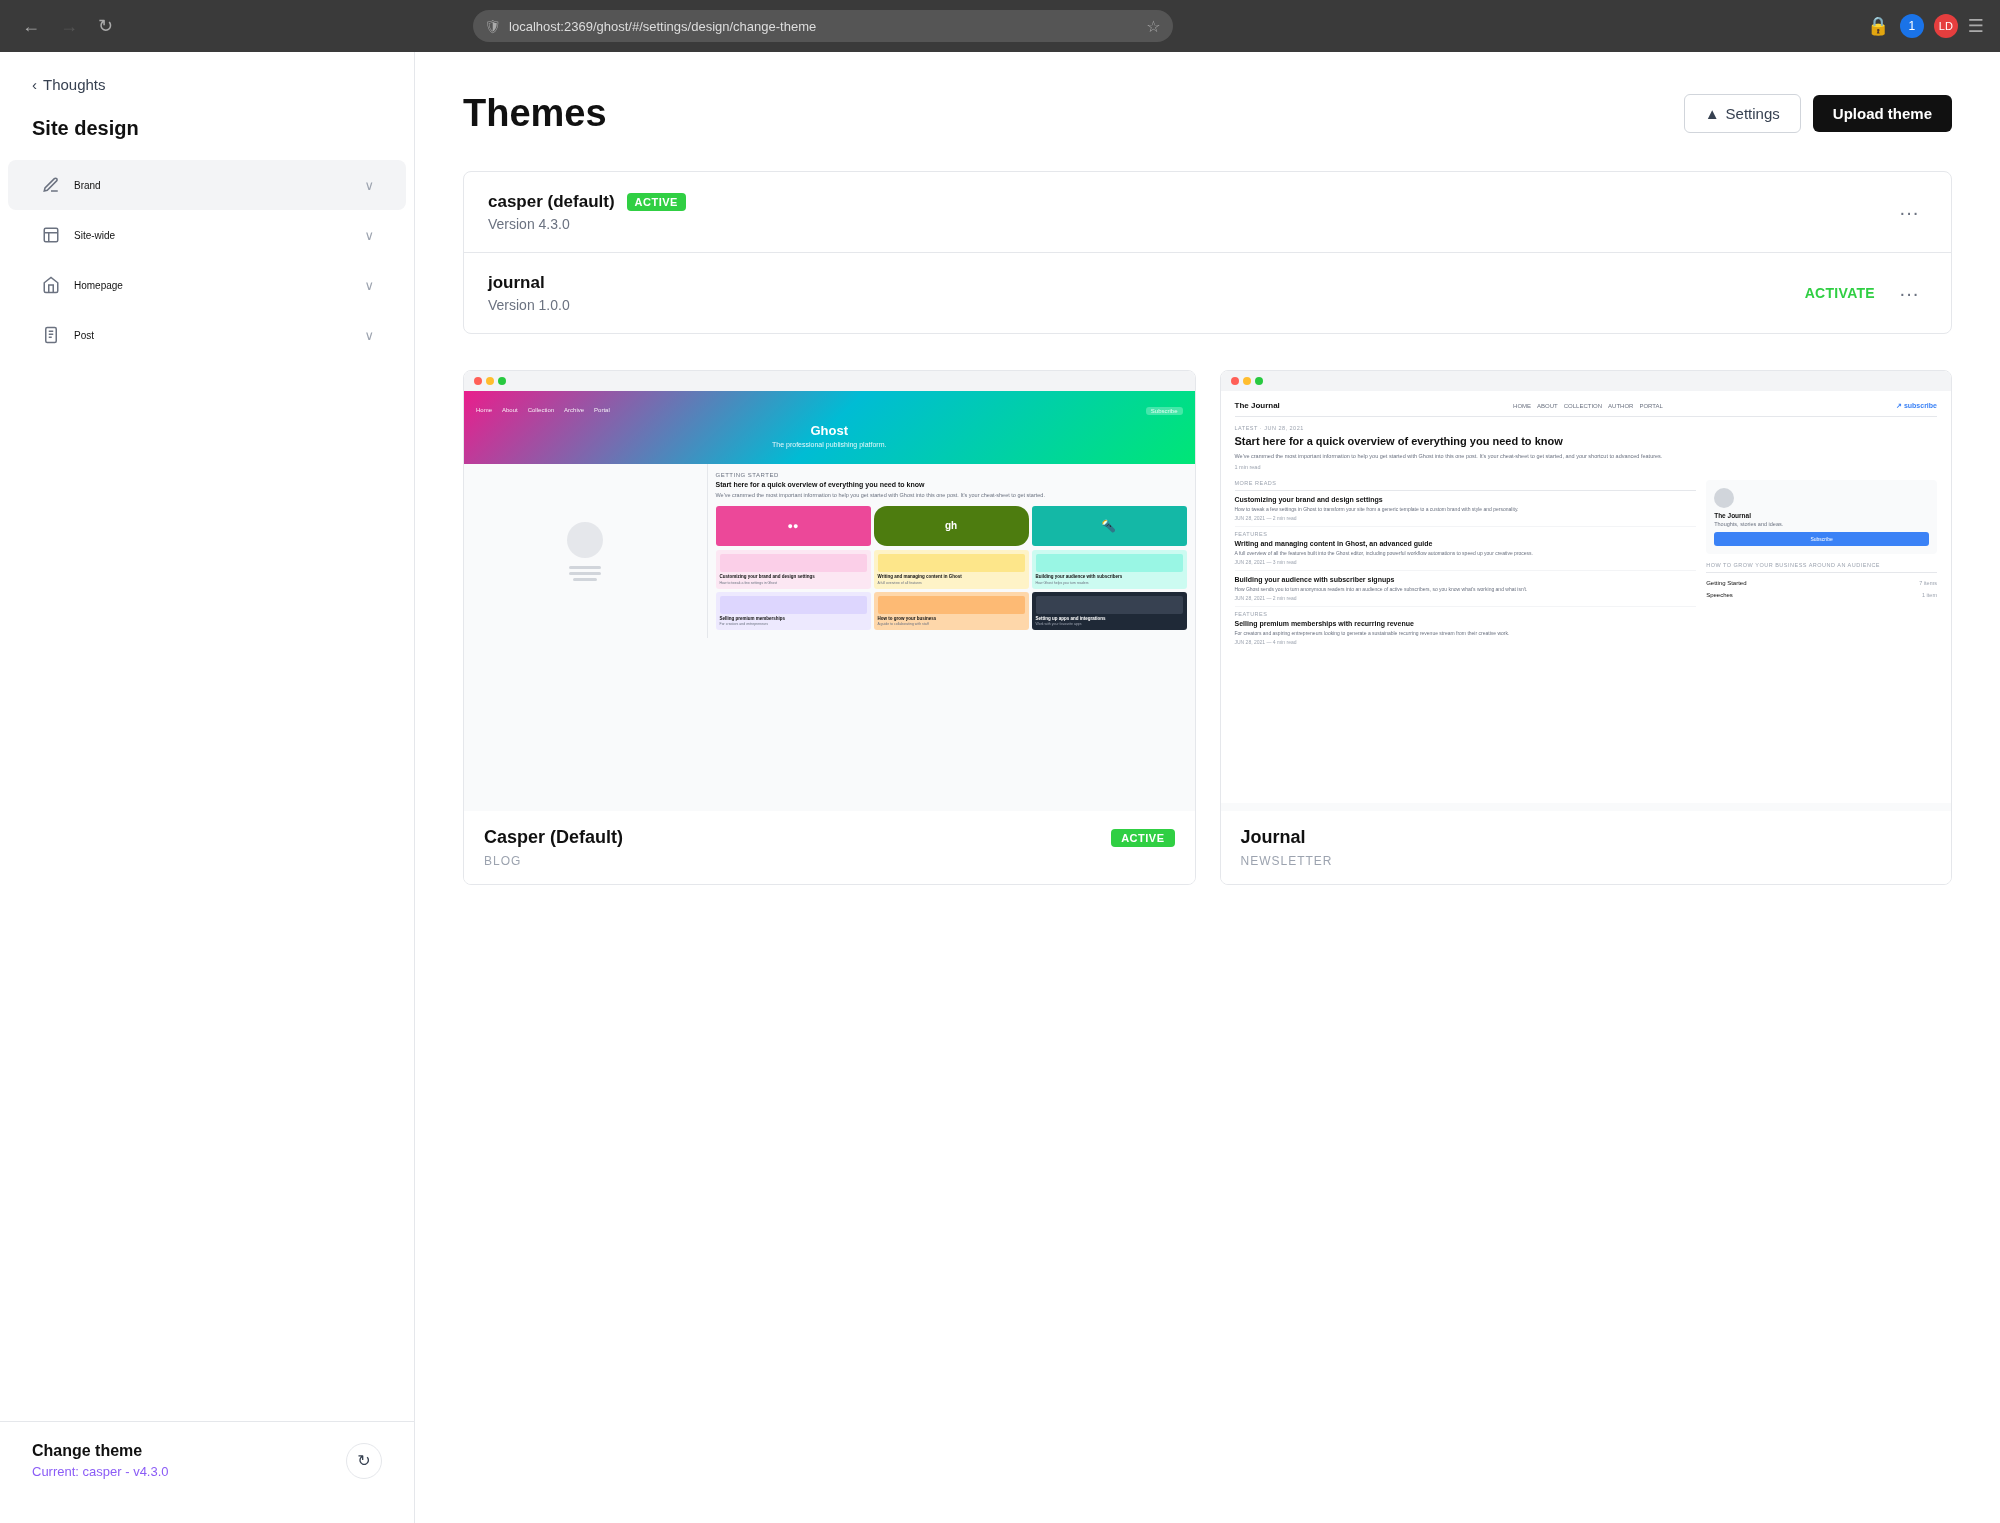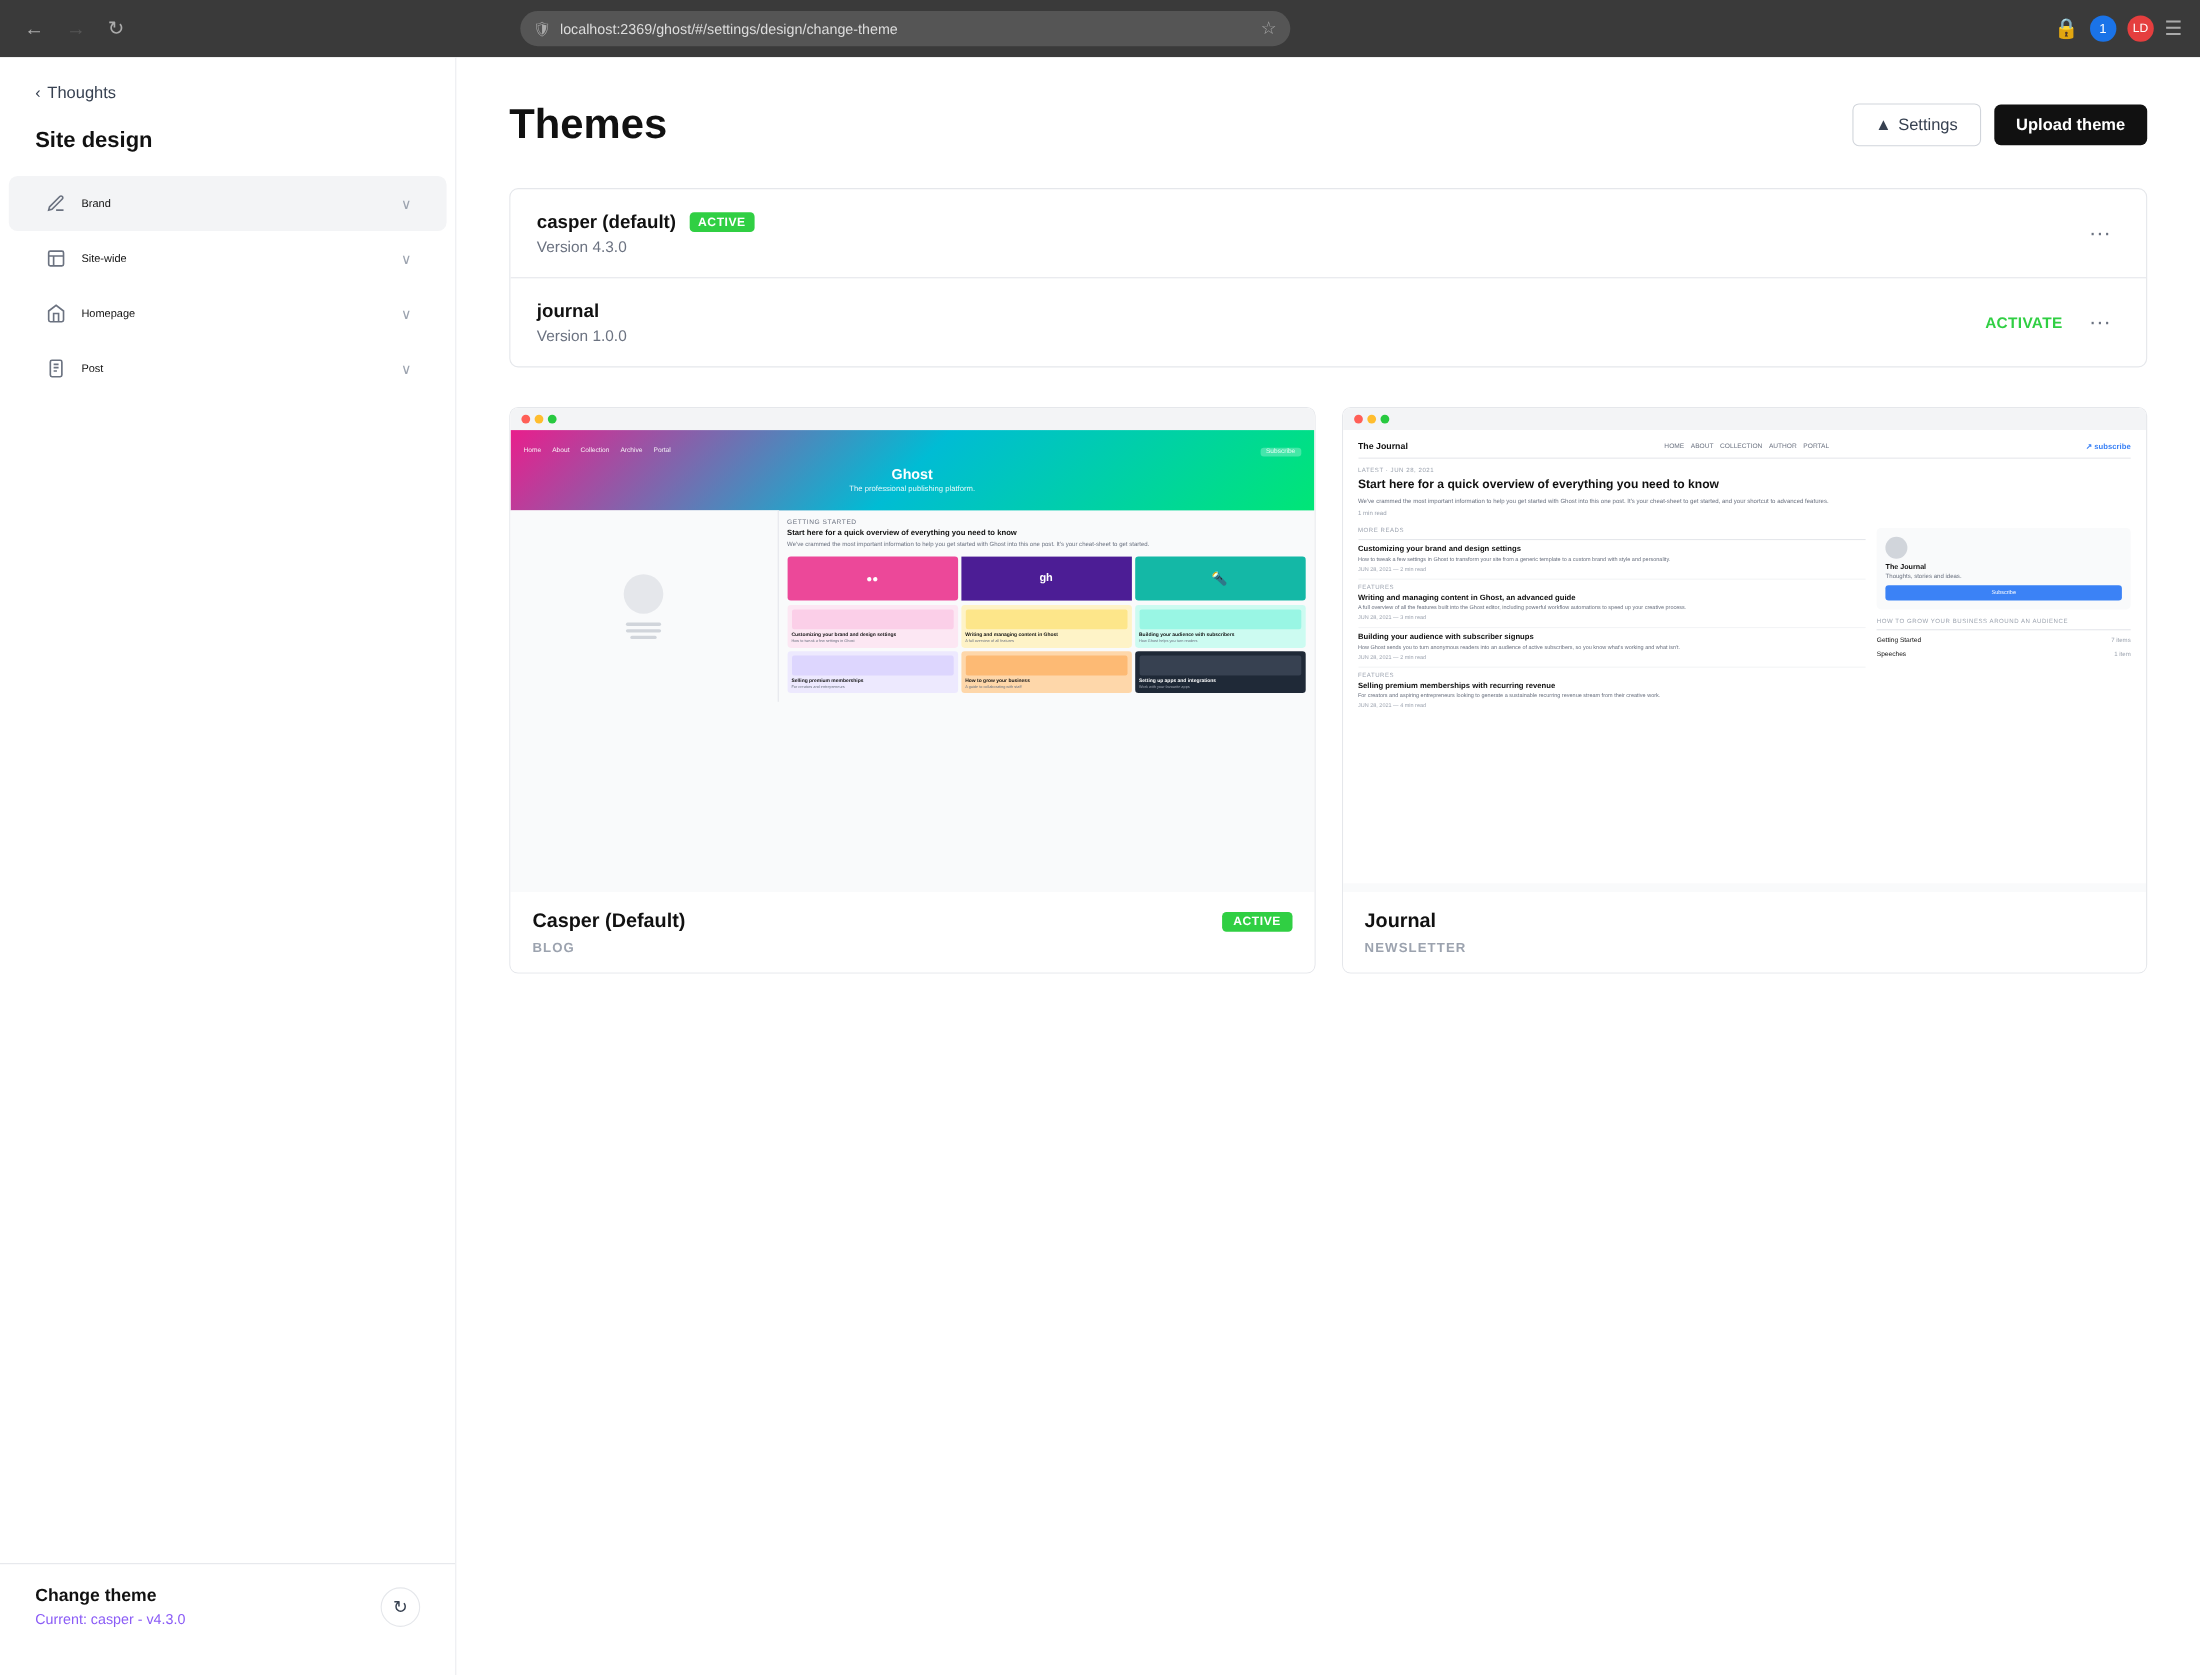--- a/index.html
+++ b/index.html
@@ -295,21 +295,21 @@
       background: #30cf43;
       color: #fff;
       font-size: 11px;
       font-weight: 700;
       padding: 3px 10px;
       border-radius: 4px;
       letter-spacing: 0.5px;
     }
     .theme-card-type {
       font-size: 12px;
-      font-weight: 700;
+      font-weight: 400;
       color: #9ca3af;
       letter-spacing: 1px;
       text-transform: uppercase;
     }
   </style>
 </head>
 <body>
 
 <div class="browser-bar">
   <div class="browser-nav-buttons">
@@ -496,21 +496,21 @@
             <div style="padding:8px;overflow:hidden;">
               <div style="font-size:6px;color:#6b7280;margin-bottom:2px;text-transform:uppercase;letter-spacing:0.5px;">GETTING STARTED</div>
               <div style="font-size:7px;font-weight:700;color:#111;margin-bottom:3px;line-height:1.3;">Start here for a quick overview of everything you need to know</div>
               <div style="font-size:5.5px;color:#6b7280;line-height:1.4;margin-bottom:6px;">We've crammed the most important information to help you get started with Ghost into this one post. It's your cheat-sheet to get started.</div>
 
               <div style="display:grid;grid-template-columns:repeat(3,1fr);gap:3px;margin-bottom:4px;">
                 <div style="height:40px;background:#ec4899;border-radius:3px;display:flex;align-items:center;justify-content:center;">
                   <span style="font-size:9px;color:#fff;">●</span>
                     <span style="font-size:9px;color:#fff;">●</span>
                 </div>
-                <div style="height:40px;background:#4c1d95;border-radius:0;display:flex;align-items:center;justify-content:center;">
+                <div style="height:40px;background:#4d7c0f;border-radius:13px;display:flex;align-items:center;justify-content:center;">
                   <span style="font-size:10px;font-weight:900;color:#fff;">gh</span>
                 </div>
                 <div style="height:40px;background:#14b8a6;border-radius:3px;display:flex;align-items:center;justify-content:center;">
                   <span style="font-size:12px;color:#fff;">🔦</span>
                 </div>
               </div>
 
               <div style="display:grid;grid-template-columns:repeat(3,1fr);gap:3px;margin-bottom:3px;">
                 <div style="background:#fce7f3;border-radius:3px;padding:4px;">
                   <div style="height:18px;background:#fbcfe8;border-radius:2px;margin-bottom:2px;"></div>

